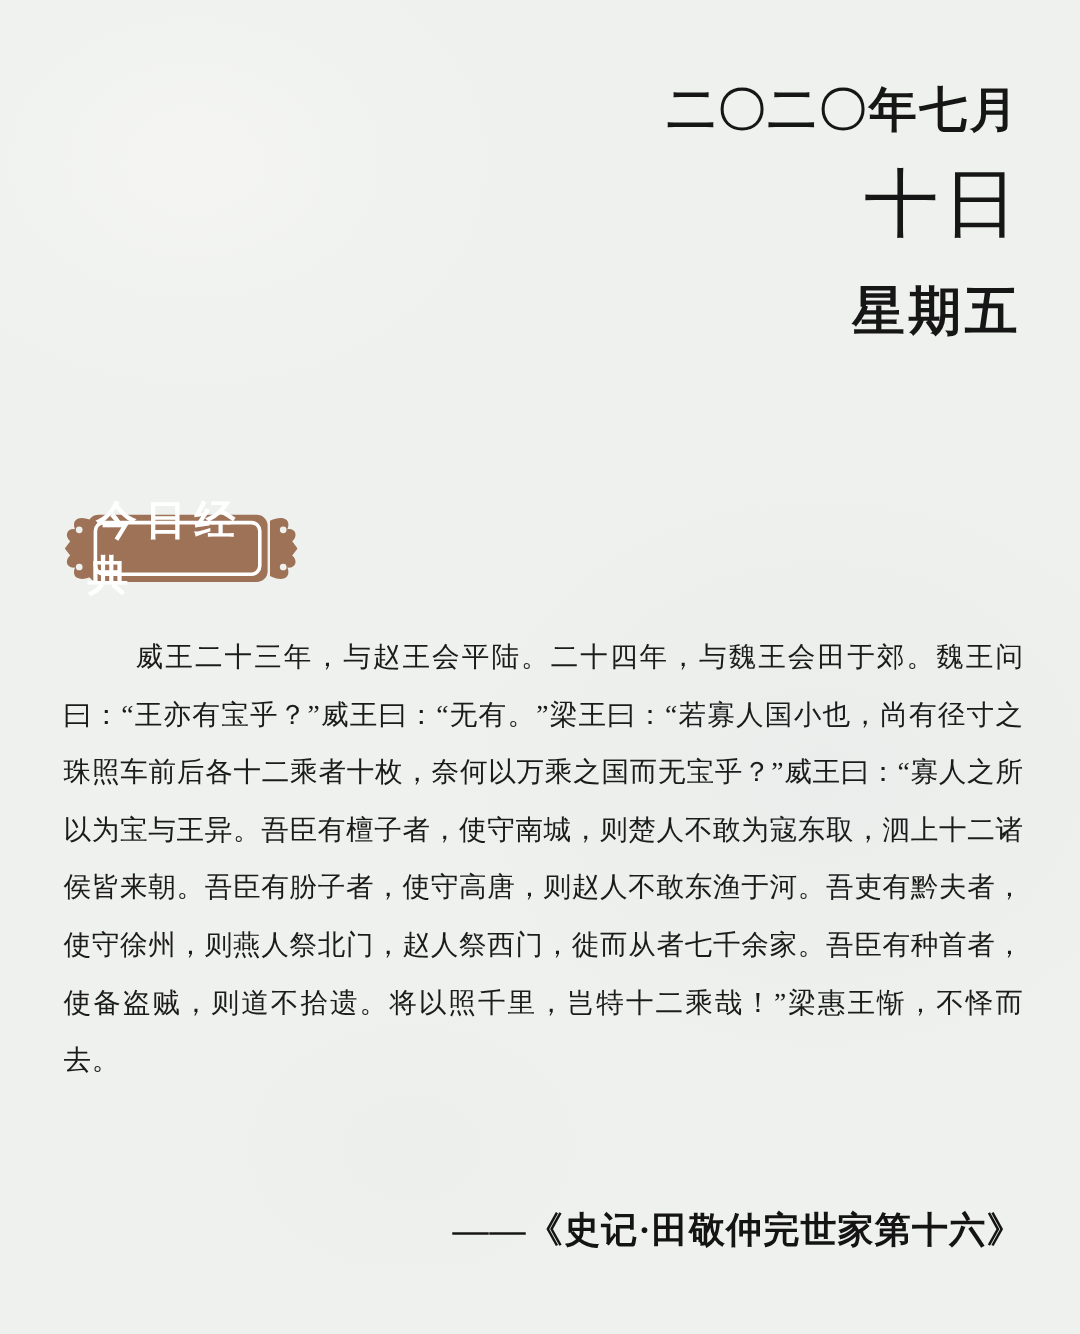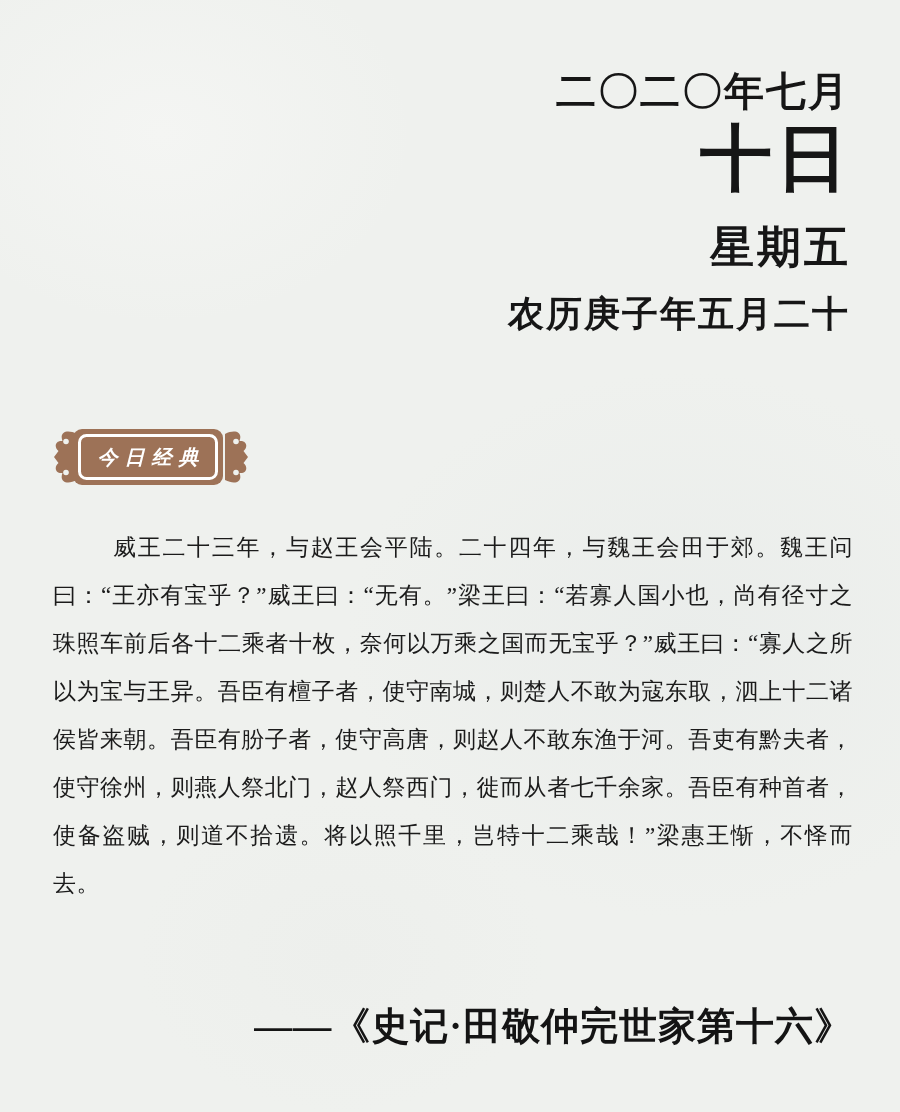--- a/index.html
+++ b/index.html
@@ -36,25 +36,26 @@
     color: var(--text_color);
   }
   .year-month {
     font-size: 40px;
     line-height: 48px;
     font-weight: 700;
     letter-spacing: 2px;
     margin-right: -2px;
   }
   .day {
-    font-size: 72px;
+    font-size: 62px;
     line-height: 86px;
-    font-weight: 700;
+    font-weight: 400;
     letter-spacing: 4px;
     margin-right: -4px;
+    margin-top: 12px;
   }
   .weekday {
     font-size: 44px;
     line-height: 44px;
     font-weight: 700;
     letter-spacing: 3px;
     margin-right: -3px;
     margin-top: 24px;
   }
   .lunar {
@@ -77,62 +78,60 @@
   .badge svg { position: absolute; top: 0; left: 0; display: block; }
   .badge-label {
     position: absolute;
     left: 19px;
     top: 0;
     width: 150px;
     height: 58px;
     display: flex;
     align-items: center;
     justify-content: center;
-    font-size: 20px;
+    font-size: 34px;
     font-weight: 700;
     color: var(--badge_text_color);
     letter-spacing: 7px;
     text-indent: 7px;
-    font-style: italic;
   }
 
   
   .article {
     position: absolute;
     top: 524px;
     left: 53px;
     width: 800px;
     font-size: 23px;
     line-height: 48px;
     text-align: justify;
     text-indent: 60px;
     color: #1b1b1b;
     letter-spacing: 0.5px;
   }
   .source {
     position: absolute;
     top: 1004px;
     right: 47px;
-    font-size: 38px;
+    font-size: 30px;
     line-height: 44px;
     font-weight: 700;
     color: #141414;
     letter-spacing: 1px;
   }
 </style>
 </head>
 <body>
 
 <div class="page">
 
   <div class="header">
     <div class="year-month">二〇二〇年七月</div>
     <div class="day">十日</div>
     <div class="weekday">星期五</div>
-    <div class="lunar">农历庚子年五月二十</div>
   </div>
 
   <div class="badge">
     <svg width="194" height="58" viewBox="0 0 194 58" aria-hidden="true">
       <g style="fill: var(--badge_brown);">
 
         <path d="M23,6 C13,1 5,4 8.5,13 C1.5,12 -0.5,19 4.5,23 L0,29 L4.5,35 C-0.5,39 1.5,46 8.5,45 C5,54 13,57 23,52 Z"></path>
 
         <path d="M171,6 C181,1 189,4 185.5,13 C192.5,12 194.5,19 189.5,23 L194,29 L189.5,35 C194.5,39 192.5,46 185.5,45 C189,54 181,57 171,52 Z"></path>
 

